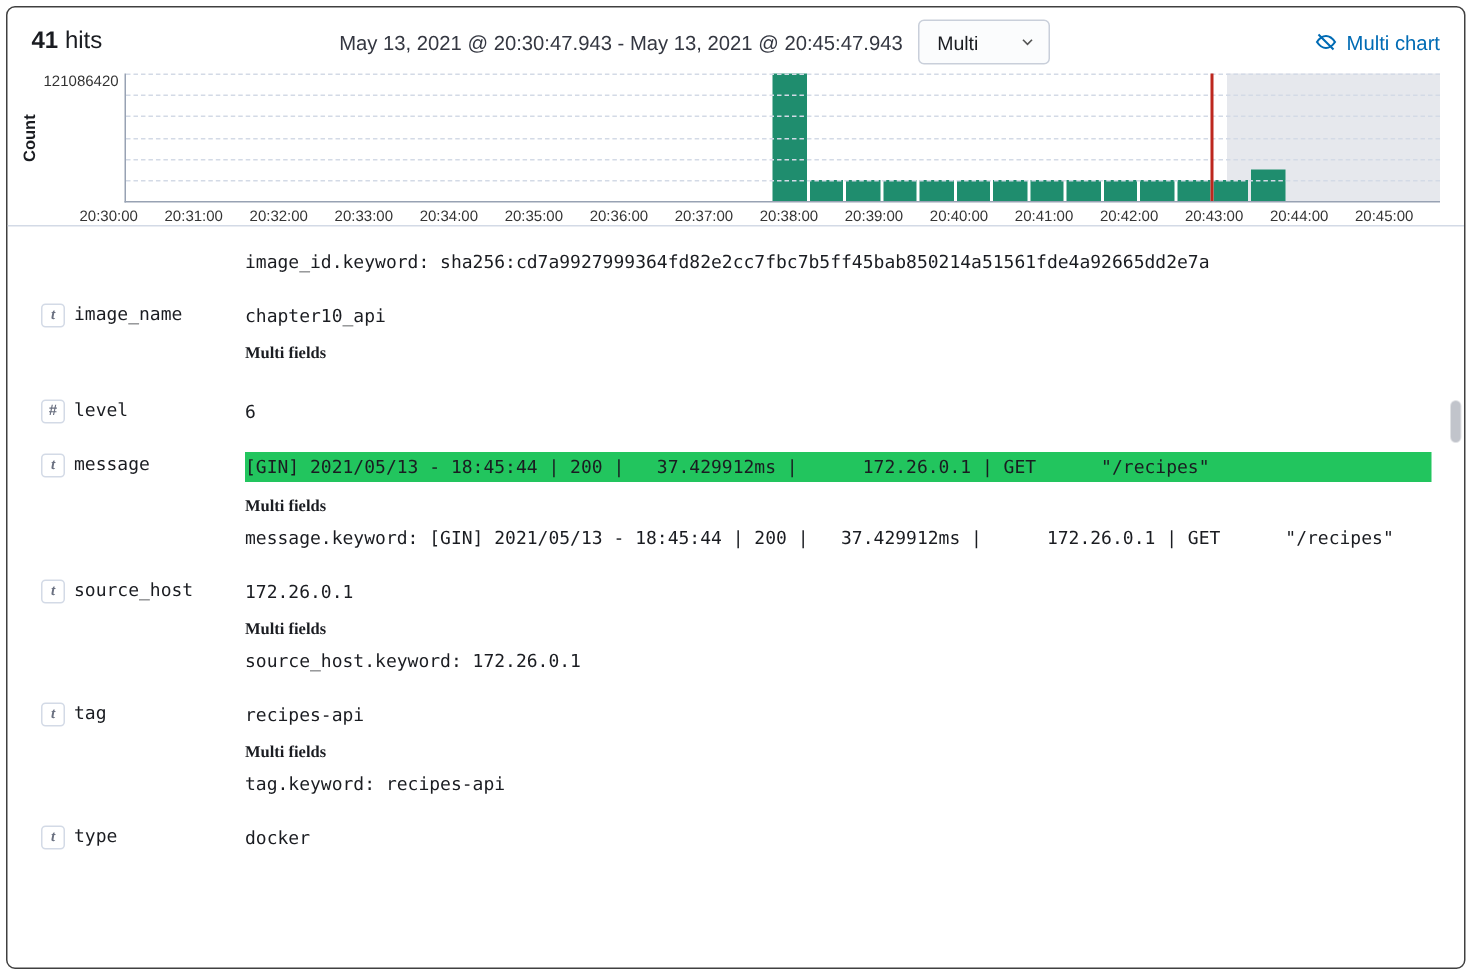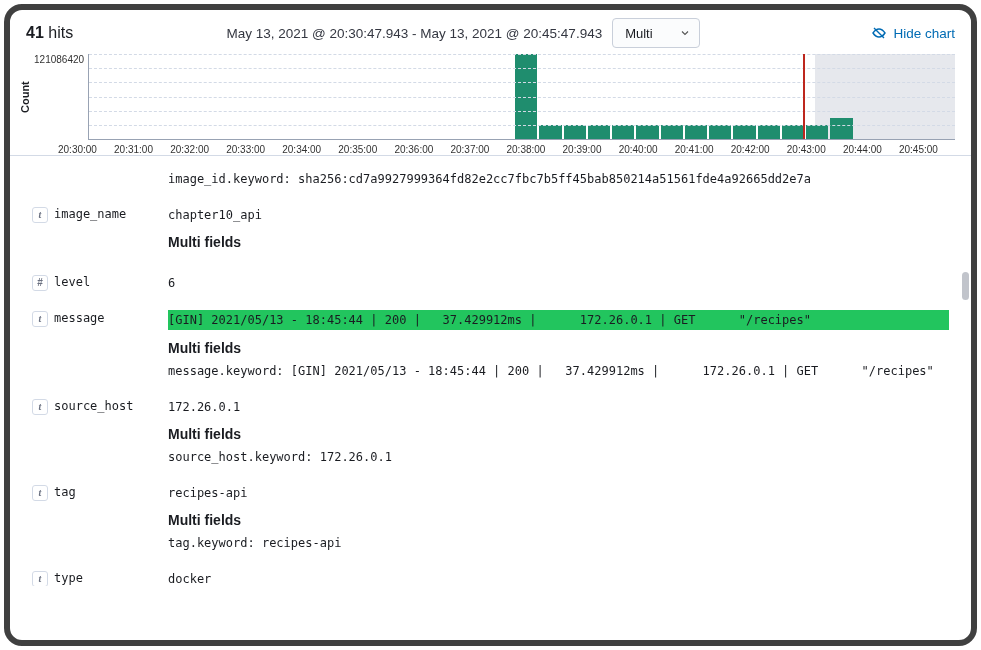--- a/index.html
+++ b/index.html
@@ -5,22 +5,22 @@
   * { box-sizing: border-box; }
   body {
     margin: 0;
     font-family: -apple-system, BlinkMacSystemFont, "Segoe UI", Helvetica, Arial, sans-serif;
     font-size: 13px;
     color: #1a1c21;
     background: #fff;
     padding: 4px;
   }
   .panel {
-    border: 6px solid #404040;
-    border-radius: 18px;
+    border: 1px solid #404040;
+    border-radius: 6px;
     width: 973px;
     height: 642px;
     overflow: hidden;
     position: relative;
   }
   .header {
     display: flex;
     align-items: center;
     padding: 8px 16px 4px 16px;
   }
@@ -137,21 +137,21 @@
     width:16px; height:16px;
     border:1px solid #d3dae6; border-radius:3px;
     font-size:10px; font-style:italic; font-weight:700;
     color:#6a7080; line-height:1; font-family:Georgia,serif;
   }
   .badge.num { font-style:normal; font-family:inherit; }
   .key { font-family: Menlo, Consolas, monospace; font-size:12px; }
   .val-cell { flex:1; }
   .mono { font-family: Menlo, Consolas, monospace; font-size:12px; line-height:1.5; white-space:pre; }
   .mono.wrap { white-space:pre-wrap; }
-  .multi { font-weight:700; font-size:14px; font-family: Liberation Sans, sans-serif; margin:10px 0 6px 0; }
+  .multi { font-weight:700; font-size:11px; font-family: Liberation Serif, serif; margin:10px 0 6px 0; }
   .hl {
     background:#22c55e;
     display:inline-block;
     padding:1px 0;
     width:100%;
   }
   .section { margin-bottom: 18px; }
 
   .chev { width:12px; height:12px; }
 </style>
@@ -170,21 +170,21 @@
       <span>Multi</span>
       <svg class="chev" viewBox="0 0 16 16">
           <path d="M4 6l4 4 4-4" fill="none" stroke="#555" stroke-width="1.5"></path>
         </svg>
     </div>
     <div class="spacer"></div>
     <div class="hide-chart">
       <svg viewBox="0 0 16 16">
           <path d="M2 8c2-3 4-4 6-4s4 1 6 4c-2 3-4 4-6 4s-4-1-6-4z M3 3l10 10" fill="none" stroke="#006bb4" stroke-width="1.4"></path>
         </svg>
-      <span>Hide chart</span>
+      <span>Multi chart</span>
     </div>
   </div>
 
   <div class="chart-wrap">
     <div class="ylabel">Count</div>
     <div class="yaxis" id="yaxis">
         <span>12</span>
         <span>10</span>
         <span>8</span>
         <span>6</span>

